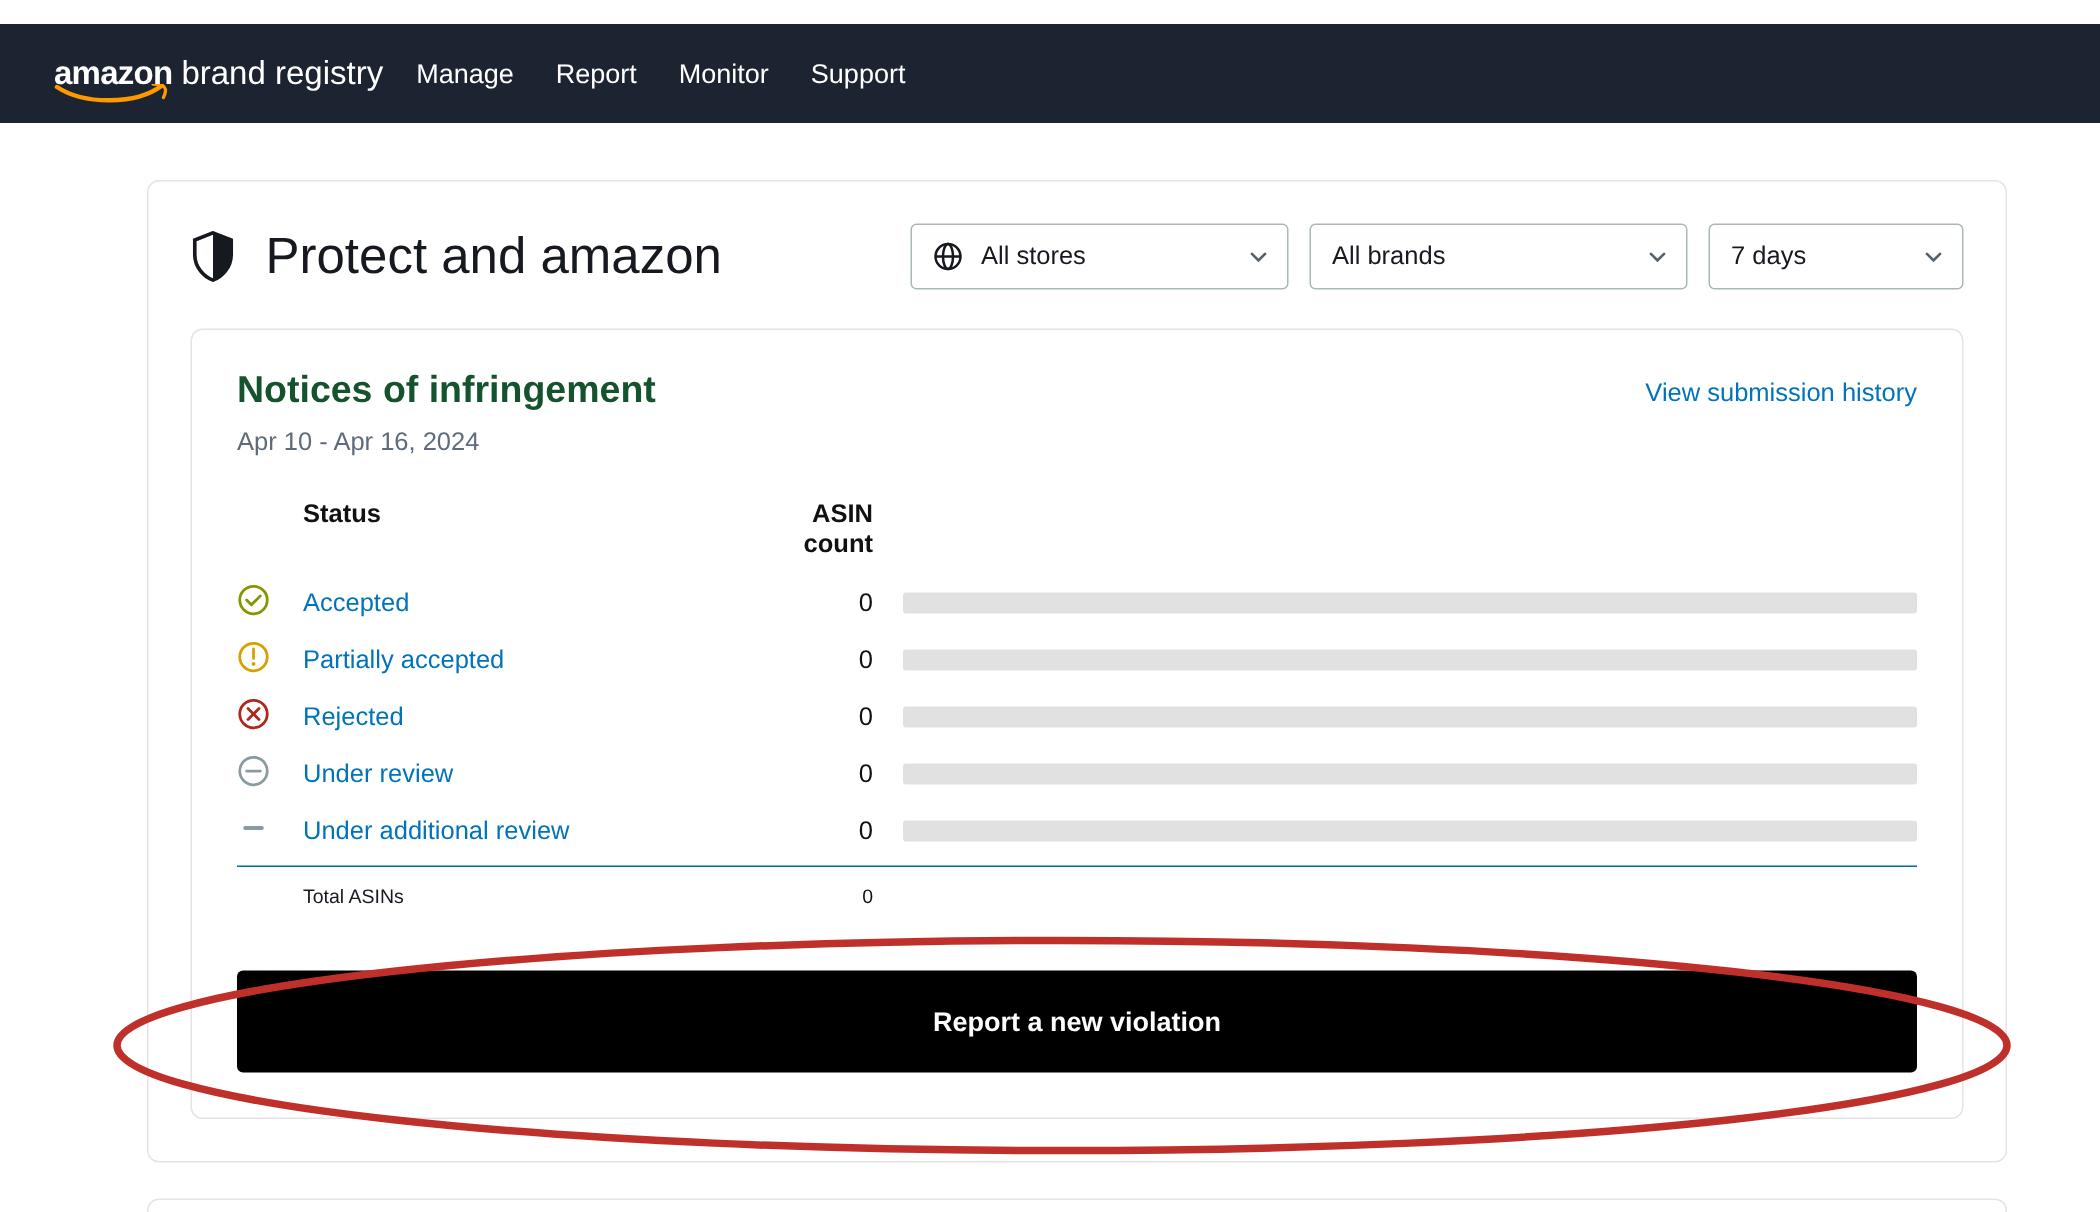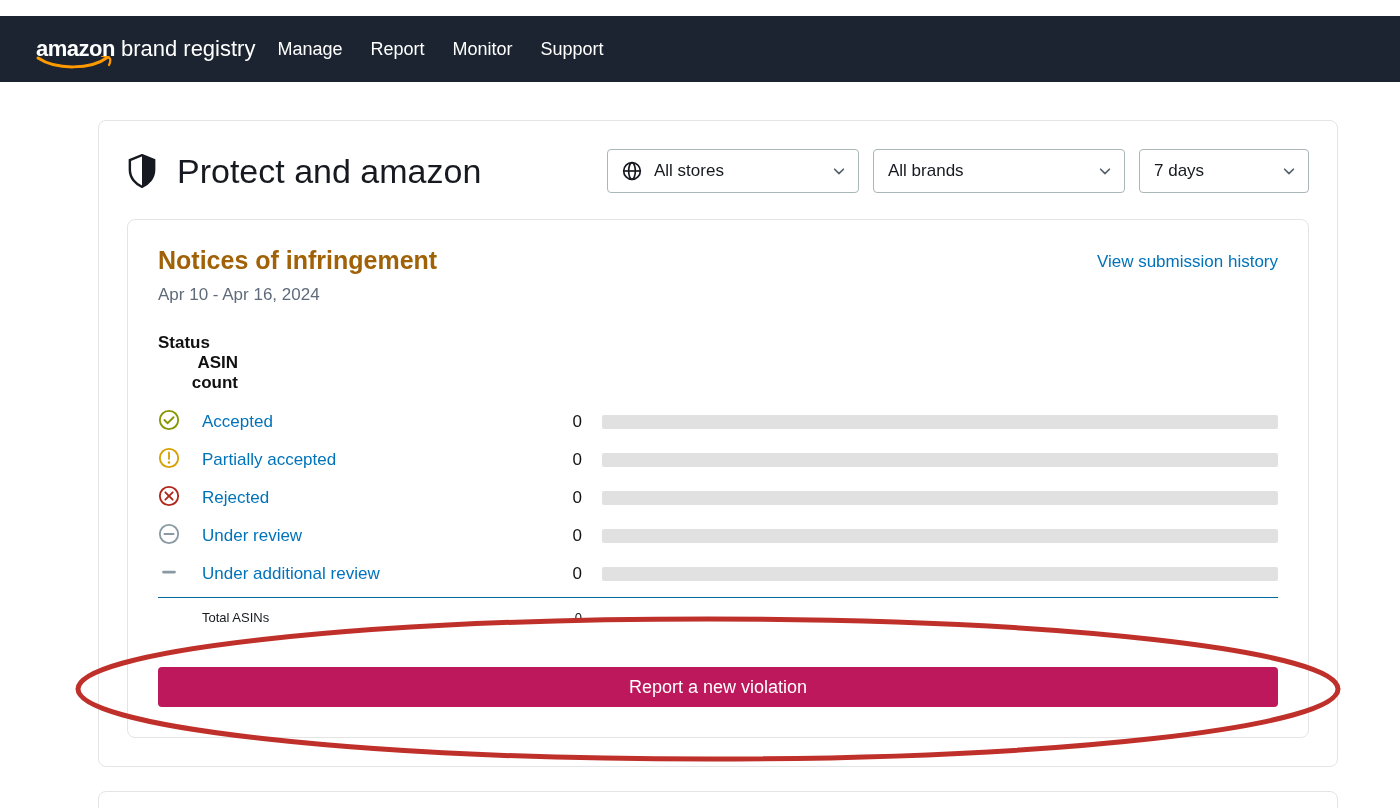--- a/index.html
+++ b/index.html
@@ -97,21 +97,21 @@
     position: relative;
   }
   .panel-header {
     display: flex;
     justify-content: space-between;
     align-items: flex-start;
   }
   .panel-title {
     font-size: 25px;
     font-weight: 700;
-    color: #a16207;
+    color: #14532d;
     text-align: center;
   }
   .panel-date {
     font-size: 17px;
     color: #5f6b7a;
     margin-top: 10px;
   }
   .panel-link {
     font-size: 17px;
     color: #0073bb;
@@ -120,21 +120,20 @@
   }
 
   .status-table {
     margin-top: 28px;
   }
   .status-head {
     display: flex;
     font-weight: 700;
     font-size: 17px;
     padding-bottom: 10px;
-    flex-direction: column;
   }
   .col-icon { width: 44px; }
   .col-status { width: 300px; }
   .col-count { width: 100px; text-align: right; padding-right: 20px; }
   .col-bar { flex: 1; }
 
   .status-row {
     display: flex;
     align-items: center;
     height: 38px;
@@ -154,27 +153,28 @@
     padding-top: 12px;
     font-weight: 400;
     font-size: 13px;
     margin-top: 4px;
   }
 
   .report-btn {
     display: flex;
     align-items: center;
     justify-content: center;
-    height: 40px;
-    background: #be185d;
+    height: 68px;
+    background: #000000;
     color: #fff;
     font-size: 18px;
     border-radius: 4px;
     margin-top: 42px;
     cursor: pointer;
+    font-weight: bold;
   }
 
   
   .annotation {
     position: absolute;
     pointer-events: none;
   }
 
   .next-card {
     border: 1px solid #e4e4e4;

